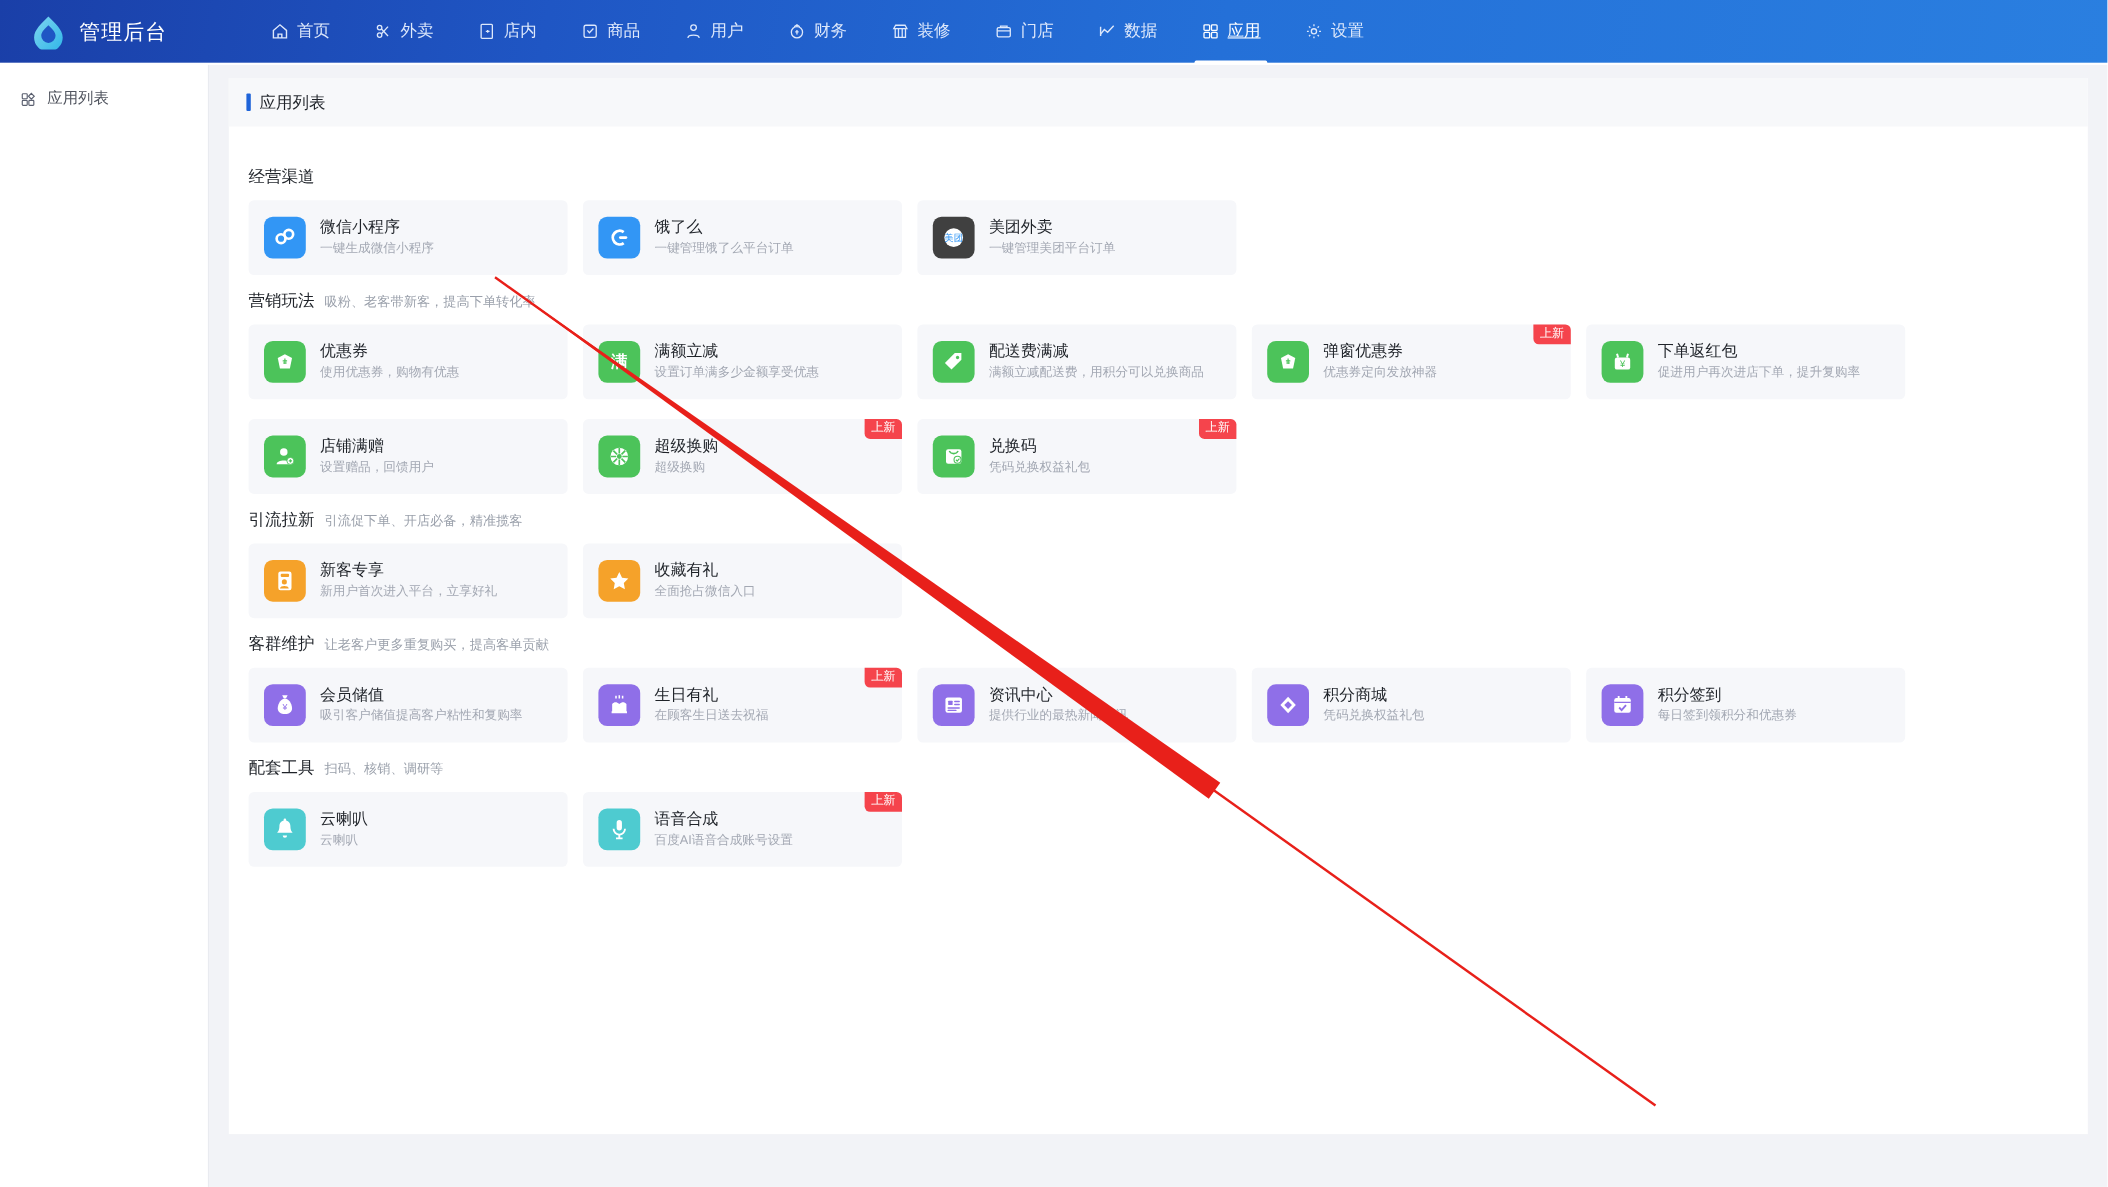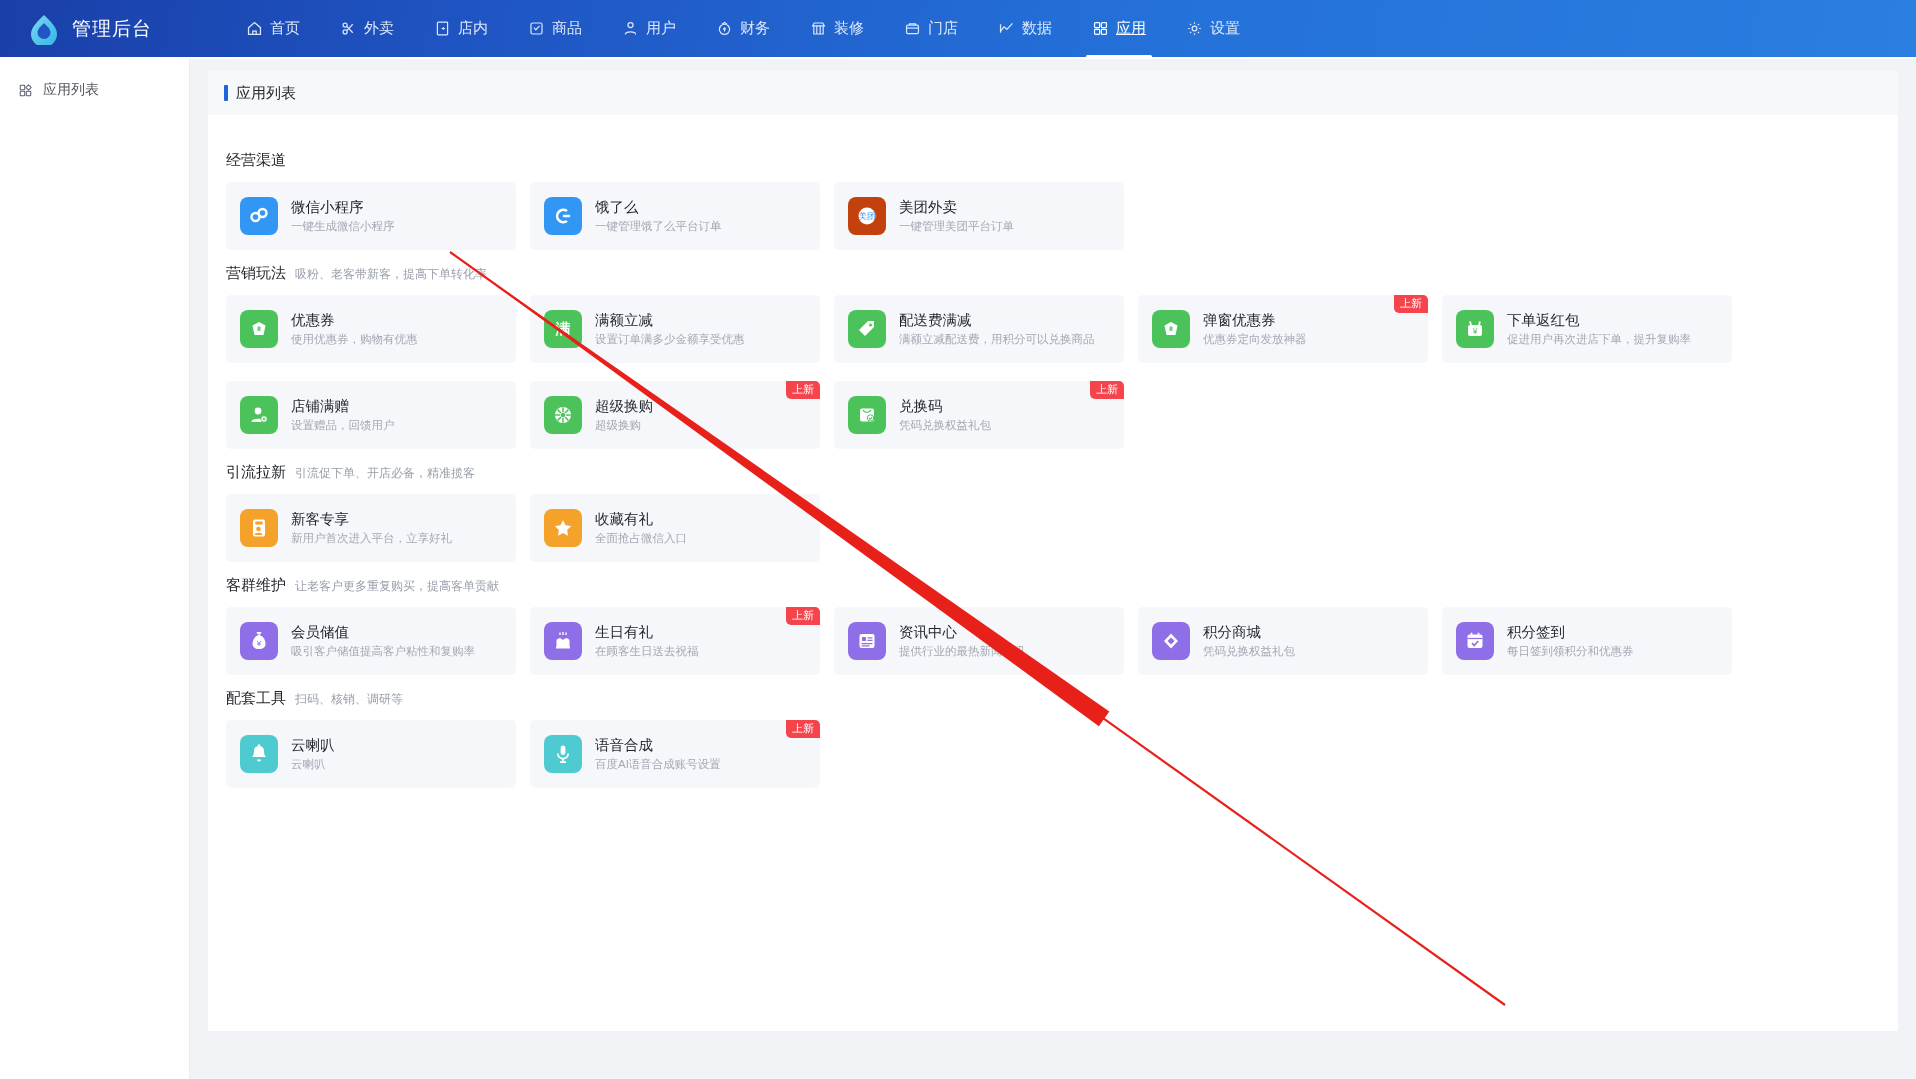--- a/index.html
+++ b/index.html
@@ -293,21 +293,21 @@
                     <path d="M16 7 A6.2 6.2 0 1 0 16 17" fill="none" stroke="#fff" stroke-width="2.6"></path>
                     <path d="M13 12 h5" stroke="#fff" stroke-width="2.6" stroke-linecap="round"></path>
                   </svg>
                 </span>
                 <span class="txt">
                   <span class="t">饿了么</span>
                   <span class="d">一键管理饿了么平台订单</span>
                 </span>
               </div>
               <div class="card">
-                <span class="ic" style="background:#c2410c">
+                <span class="ic" style="background:#404040">
                   <svg width="24" height="24" viewBox="0 0 24 24">
                     <circle cx="12" cy="12" r="8.5" fill="#fff"></circle>
                     <text x="12" y="15" text-anchor="middle" font-size="8.5" fill="#3296f5" font-family="Liberation Sans">美团</text>
                   </svg>
                 </span>
                 <span class="txt">
                   <span class="t">美团外卖</span>
                   <span class="d">一键管理美团平台订单</span>
                 </span>
               </div>

